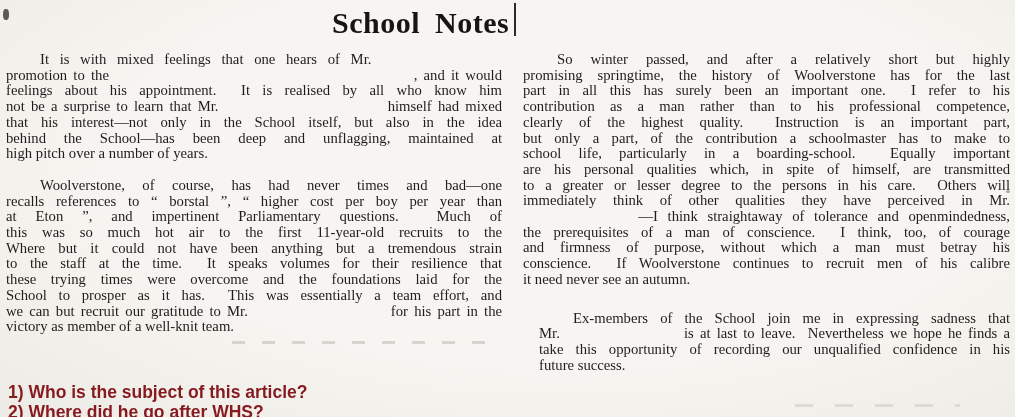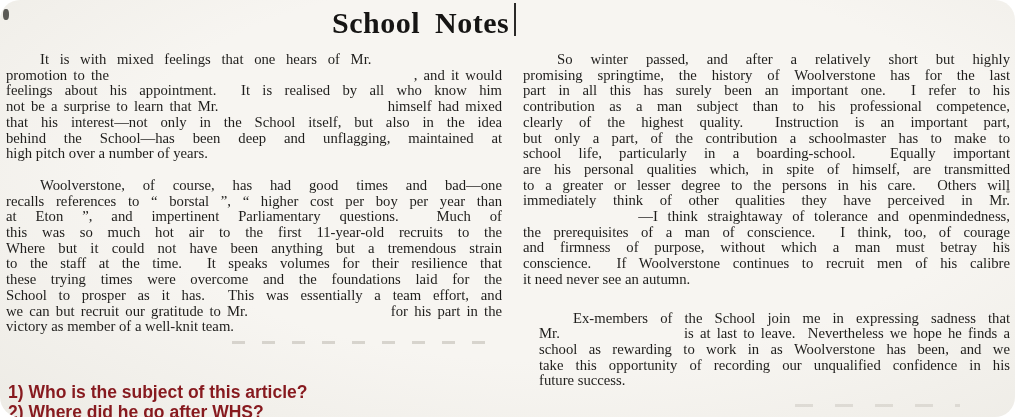--- a/index.html
+++ b/index.html
@@ -3,21 +3,20 @@
 <meta charset="utf-8">
 <style>
   html,body { margin:0; padding:0; }
   .page {
     position:relative;
     width:1015px; height:417px;
     background: radial-gradient(ellipse at 55% 40%, #f7f5f1 55%, #edebe5 100%);
     font-family:"Liberation Serif","DejaVu Serif",serif;
     color:#1e1d1b;
     overflow:hidden;
-    border-radius:20px;
   }
   .title {
     position:absolute; left:332px; top:6px;
     font-size:30px; font-weight:bold; letter-spacing:0.5px; word-spacing:7px;
     white-space:nowrap; color:#161514;
   }
   .col { position:absolute; top:52px; font-size:14.7px; line-height:15.7px; }
   .col-left  { left:6px;   width:496px; }
   .col-right { left:523px; width:487px; }
   .para { margin:0; }
@@ -65,41 +64,41 @@
         <div class="line">feelings about his appointment.&nbsp; It is realised by all who know him</div>
         <div class="line gapline">
           <span class="part">not be a surprise to learn that Mr.</span>
           <span class="part">himself had mixed</span>
         </div>
         <div class="line">that his interest—not only in the School itself, but also in the idea</div>
         <div class="line">behind the School—has been deep and unflagging, maintained at</div>
         <div class="line end">high pitch over a number of years.</div>
       </div>
       <div class="para">
-        <div class="line indent">Woolverstone, of course, has had good times and bad—one</div>
+        <div class="line indent">Woolverstone, of course, has had never times and bad—one</div>
         <div class="line">recalls references to “&nbsp;borstal&nbsp;”, “&nbsp;higher cost per boy per year than</div>
         <div class="line">at Eton&nbsp;”, and impertinent Parliamentary questions.&nbsp; Much of</div>
         <div class="line">this was so much hot air to the first 11-year-old recruits to the</div>
         <div class="line">Where but it could not have been anything but a tremendous strain</div>
         <div class="line">to the staff at the time.&nbsp; It speaks volumes for their resilience that</div>
         <div class="line">these trying times were overcome and the foundations laid for the</div>
         <div class="line">School to prosper as it has.&nbsp; This was essentially a team effort, and</div>
         <div class="line gapline">
           <span class="part">we can but recruit our gratitude to Mr.</span>
           <span class="part">for his part in the</span>
         </div>
         <div class="line end">victory as member of a well-knit team.</div>
       </div>
     </div>
   <div class="col col-right">
       <div class="para">
         <div class="line indent">So winter passed, and after a relatively short but highly</div>
         <div class="line">promising springtime, the history of Woolverstone has for the last</div>
         <div class="line">part in all this has surely been an important one.&nbsp; I refer to his</div>
-        <div class="line">contribution as a man subject than to his professional competence,</div>
+        <div class="line">contribution as a man rather than to his professional competence,</div>
         <div class="line">clearly of the highest quality.&nbsp; Instruction is an important part,</div>
         <div class="line">but only a part, of the contribution a schoolmaster has to make to</div>
         <div class="line">school life, particularly in a boarding-school.&nbsp; Equally important</div>
         <div class="line">are his personal qualities which, in spite of himself, are transmitted</div>
         <div class="line">to a greater or lesser degree to the persons in his care.&nbsp; Others will</div>
         <div class="line">immediately think of other qualities they have perceived in Mr.</div>
         <div class="line gapline">
           <span class="part" style="word-spacing: 6px;"></span>
           <span class="part" style="word-spacing: 6px;">—I think straightaway of tolerance and openmindedness,</span>
         </div>
@@ -107,21 +106,20 @@
         <div class="line">and firmness of purpose, without which a man must betray his</div>
         <div class="line">conscience.&nbsp; If Woolverstone continues to recruit men of his calibre</div>
         <div class="line end">it need never see an autumn.</div>
       </div>
       <div class="para">
         <div class="line indent">Ex-members of the School join me in expressing sadness that</div>
         <div class="line gapline">
           <span class="part">Mr.</span>
           <span class="part">is at last to leave.&nbsp; Nevertheless we hope he finds a</span>
         </div>
-        <div class="line">school as rewarding to work in as Woolverstone has been, and we</div>
         <div class="line">take this opportunity of recording our unqualified confidence in his</div>
         <div class="line end">future success.</div>
       </div>
     </div>
 
   <div class="questions" style="color: rgb(135, 26, 31); margin-top: 36px;">
       <div class="question">1) Who is the subject of this article?</div>
       <div class="question">2) Where did he go after WHS?</div>
       <div class="question">3) Who wrote this article, and why was it unusual?</div>
     </div>

